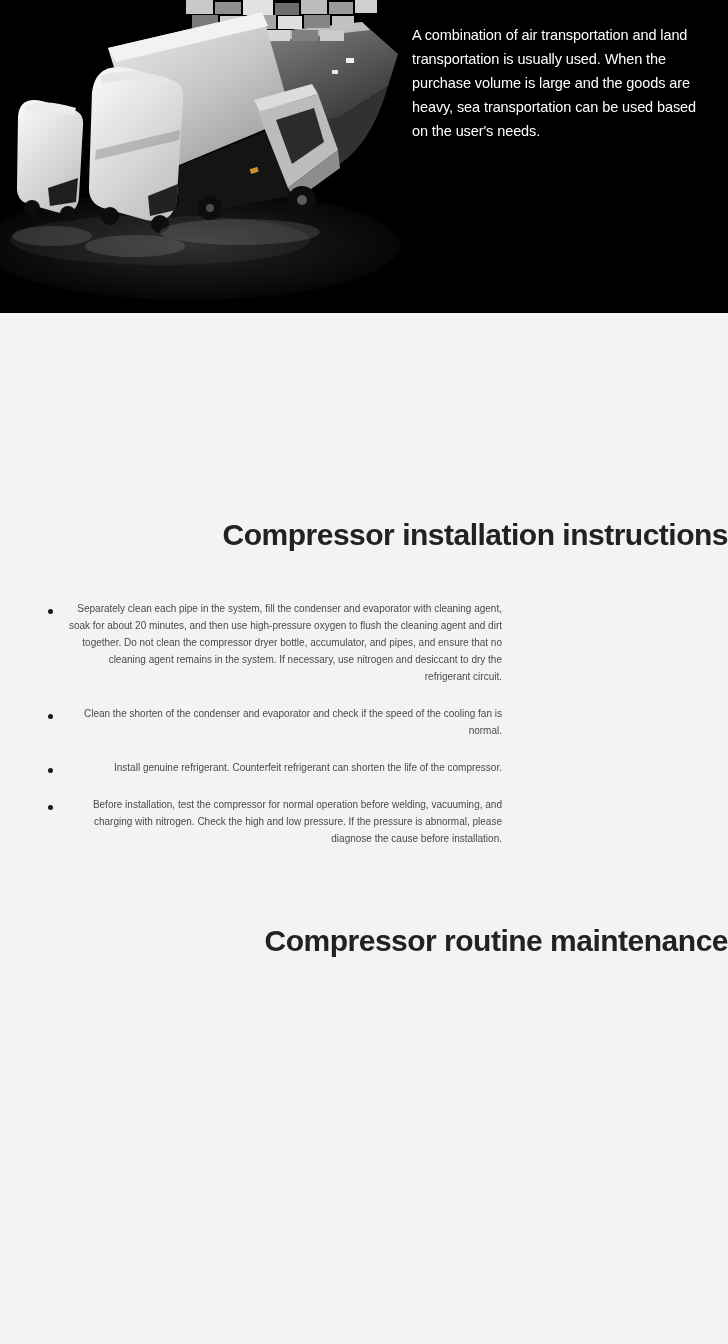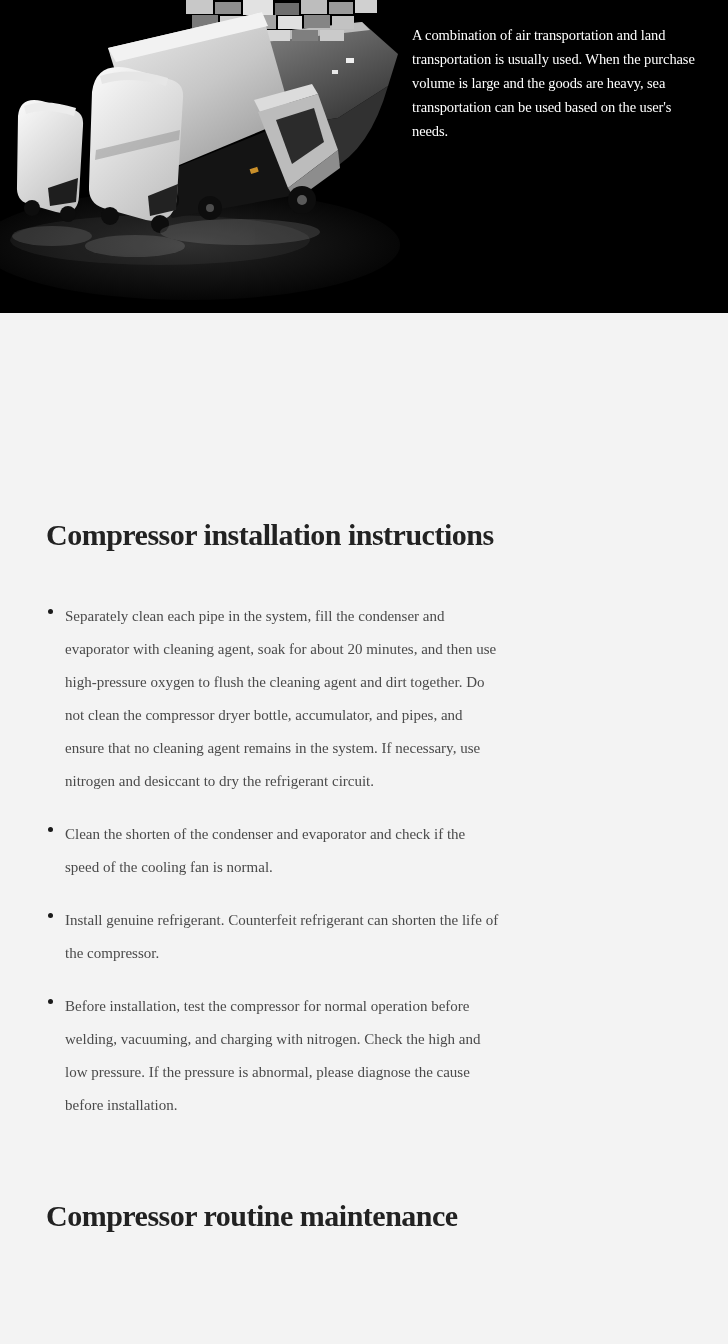--- a/index.html
+++ b/index.html
@@ -6,21 +6,20 @@
       margin: 0;
       padding: 0;
       background: #f3f3f3;
       font-family: "Liberation Sans", sans-serif;
     }
     .page {
       width: 728px;
       height: 1344px;
       overflow: hidden;
       background: #6d28d9;
-      font-family: Liberation Serif, serif;
     }
 
     
     .banner {
       position: relative;
       width: 728px;
       height: 313px;
       background: #000;
       overflow: hidden;
     }
@@ -41,41 +40,42 @@
       letter-spacing: -0.1px;
     }
 
     
     .content {
       box-sizing: border-box;
       height: 1031px;
       padding: 204px 0 0 46px;
       background: #f3f3f3;
       overflow: hidden;
+      text-align: right;
     }
     .section-heading {
       margin: 0;
       font-size: 30px;
       line-height: 36px;
       font-weight: bold;
       color: #222222;
       letter-spacing: -0.5px;
     }
     .bullets {
       list-style: none;
       margin: 47px 0 0 0;
       padding: 0;
     }
     .bullets li {
       position: relative;
       width: 437px;
       padding-left: 19px;
       margin-bottom: 20px;
-      font-size: 15px;
-      line-height: 33px;
+      font-size: 10px;
+      line-height: 17px;
       color: #4a4a4a;
     }
     .bullets li::before {
       content: "";
       position: absolute;
       left: 2px;
       top: 9px;
       width: 5px;
       height: 5px;
       border-radius: 50%;

